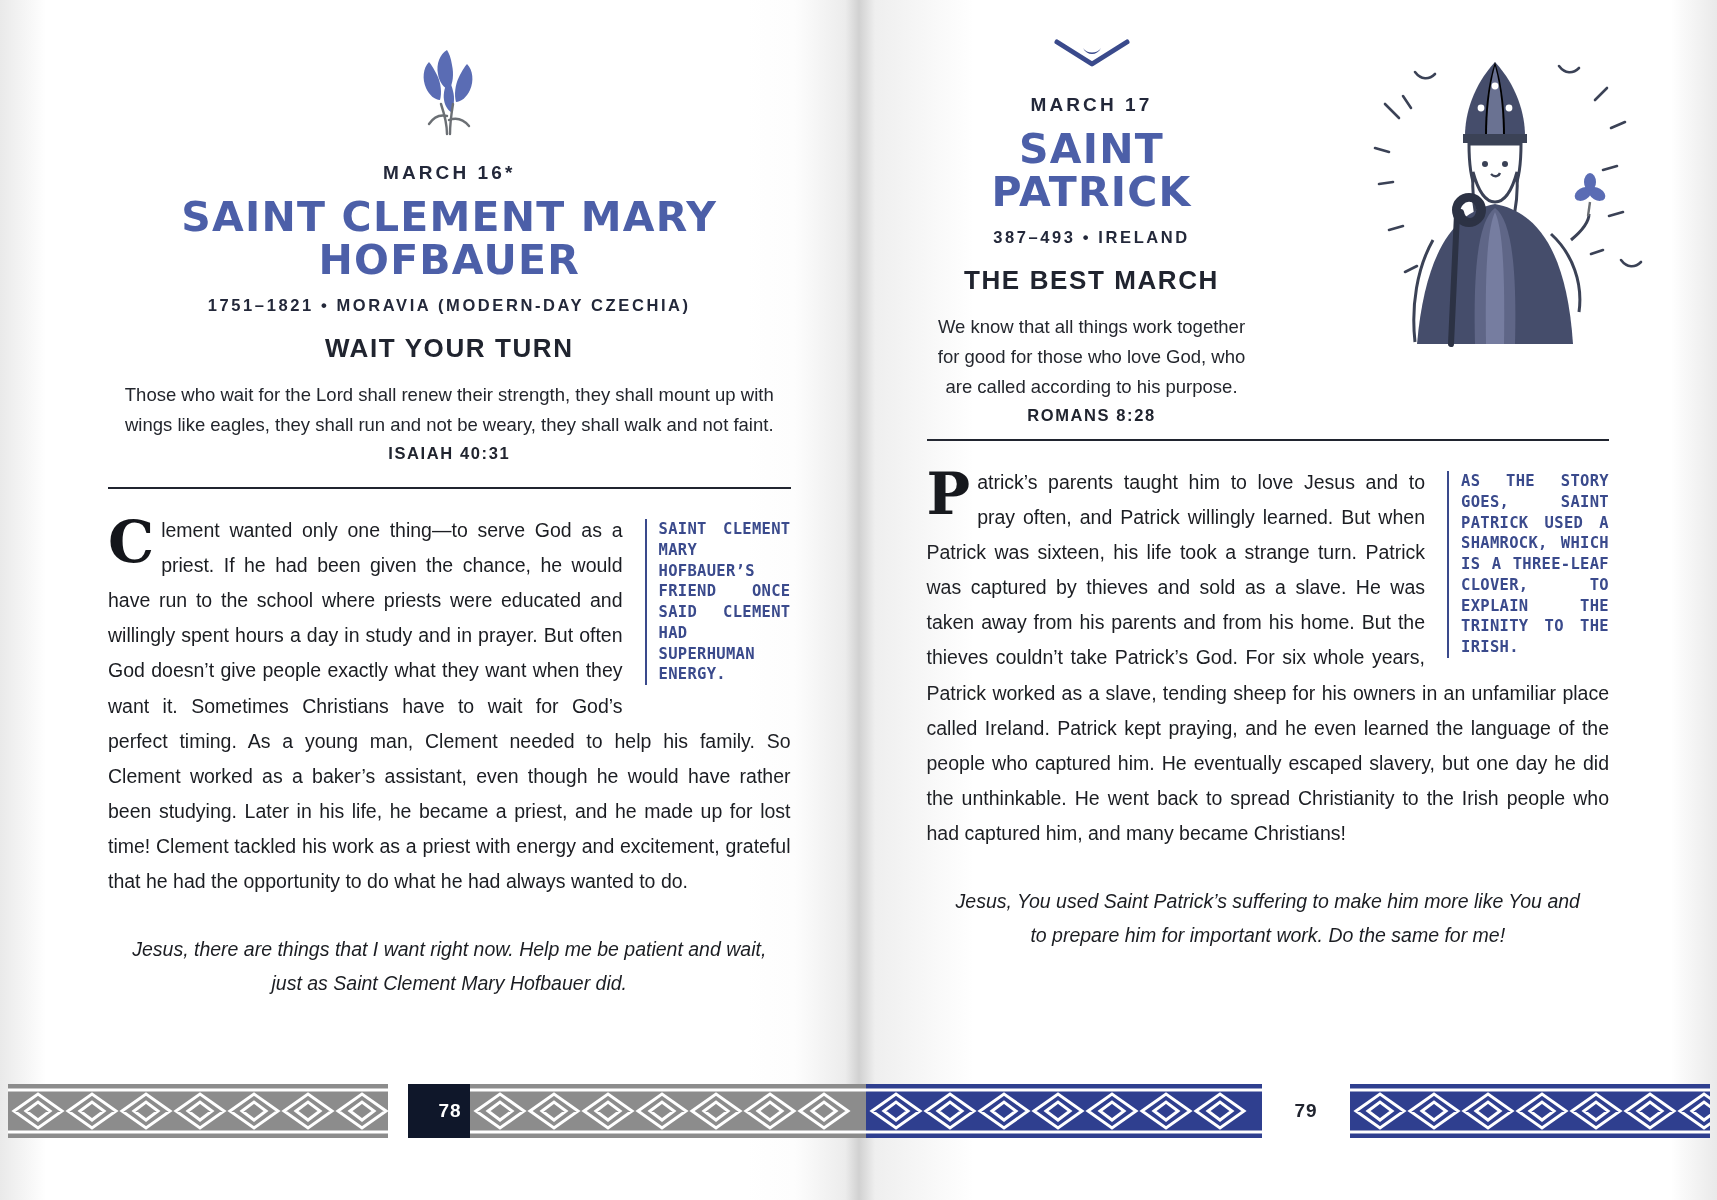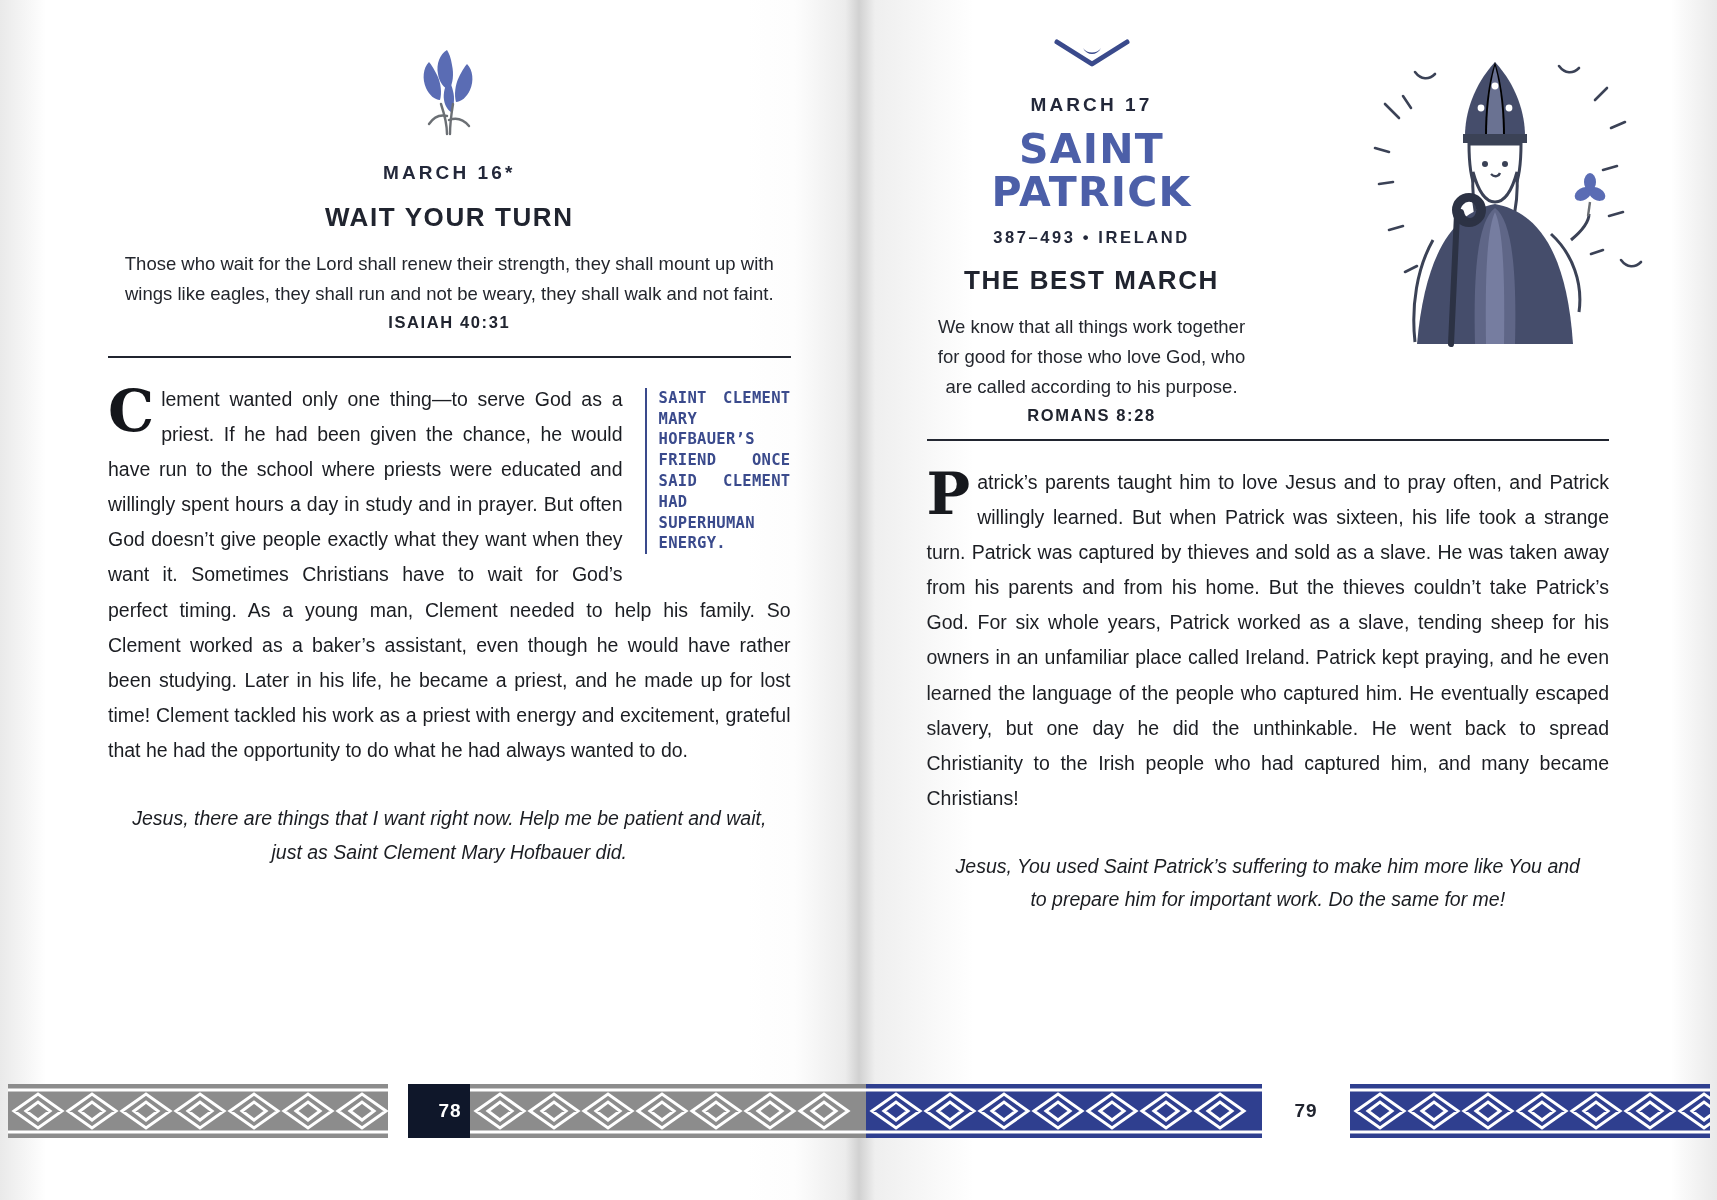--- a/index.html
+++ b/index.html
@@ -225,20 +225,22 @@
           <g stroke="#6b6f74" stroke-width="2.4" fill="none" stroke-linecap="round">
             <path d="M52 70 C56 82 58 92 58 100"></path>
             <path d="M64 70 C62 82 61 92 61 100"></path>
             <path d="M58 82 C50 80 44 84 40 90"></path>
             <path d="M60 86 C68 83 75 86 80 92"></path>
           </g>
         </svg>
       </span>
 
       <div class="date">MARCH 16*</div>
+      <div class="saint-name left">SAINT CLEMENT MARY HOFBAUER</div>
+      <div class="lifespan">1751–1821 • MORAVIA (MODERN-DAY CZECHIA)</div>
       <div class="subtitle">WAIT YOUR TURN</div>
       <div class="verse">Those who wait for the Lord shall renew their strength, they shall mount up with wings like eagles, they shall run and not be weary, they shall walk and not faint.</div>
       <div class="verse-ref">ISAIAH 40:31</div>
     </div>
 
     <hr class="rule">
 
     <div class="body-text">
       <div class="factbox">SAINT CLEMENT MARY HOFBAUER’S FRIEND ONCE SAID CLEMENT HAD SUPERHUMAN ENERGY.</div>
       <span class="dropcap">C</span>
@@ -318,20 +320,21 @@
           <ellipse cx="252" cy="150" rx="9" ry="6" transform="rotate(30 252 150)"></ellipse>
           <ellipse cx="245" cy="138" rx="6" ry="9"></ellipse>
         </g>
         <path d="M245 158 L243 172" stroke="#6b6f74" stroke-width="2.4" fill="none"></path>
       </svg>
     </div>
 
     <hr class="rule" style="margin-top:14px;">
 
     <div class="body-text">
+      <div class="factbox right-page">AS THE STORY GOES, SAINT PATRICK USED A SHAMROCK, WHICH IS A THREE-LEAF CLOVER, TO EXPLAIN THE TRINITY TO THE IRISH.</div>
       <span class="dropcap">P</span>
       <p>atrick’s parents taught him to love Jesus and to pray often, and Patrick willingly learned. But when Patrick was sixteen, his life took a strange turn. Patrick was captured by thieves and sold as a slave. He was taken away from his parents and from his home. But the thieves couldn’t take Patrick’s God. For six whole years, Patrick worked as a slave, tending sheep for his owners in an unfamiliar place called Ireland. Patrick kept praying, and he even learned the language of the people who captured him. He eventually escaped slavery, but one day he did the unthinkable. He went back to spread Christianity to the Irish people who had captured him, and many became Christians!</p>
       <div class="wrap-clear"></div>
     </div>
 
     <div class="prayer">Jesus, You used Saint Patrick’s suffering to make him more like You and to prepare him for important work. Do the same for me!</div>
   </div>
 
   <div class="gutter"></div>
   <div class="edge-left"></div>

